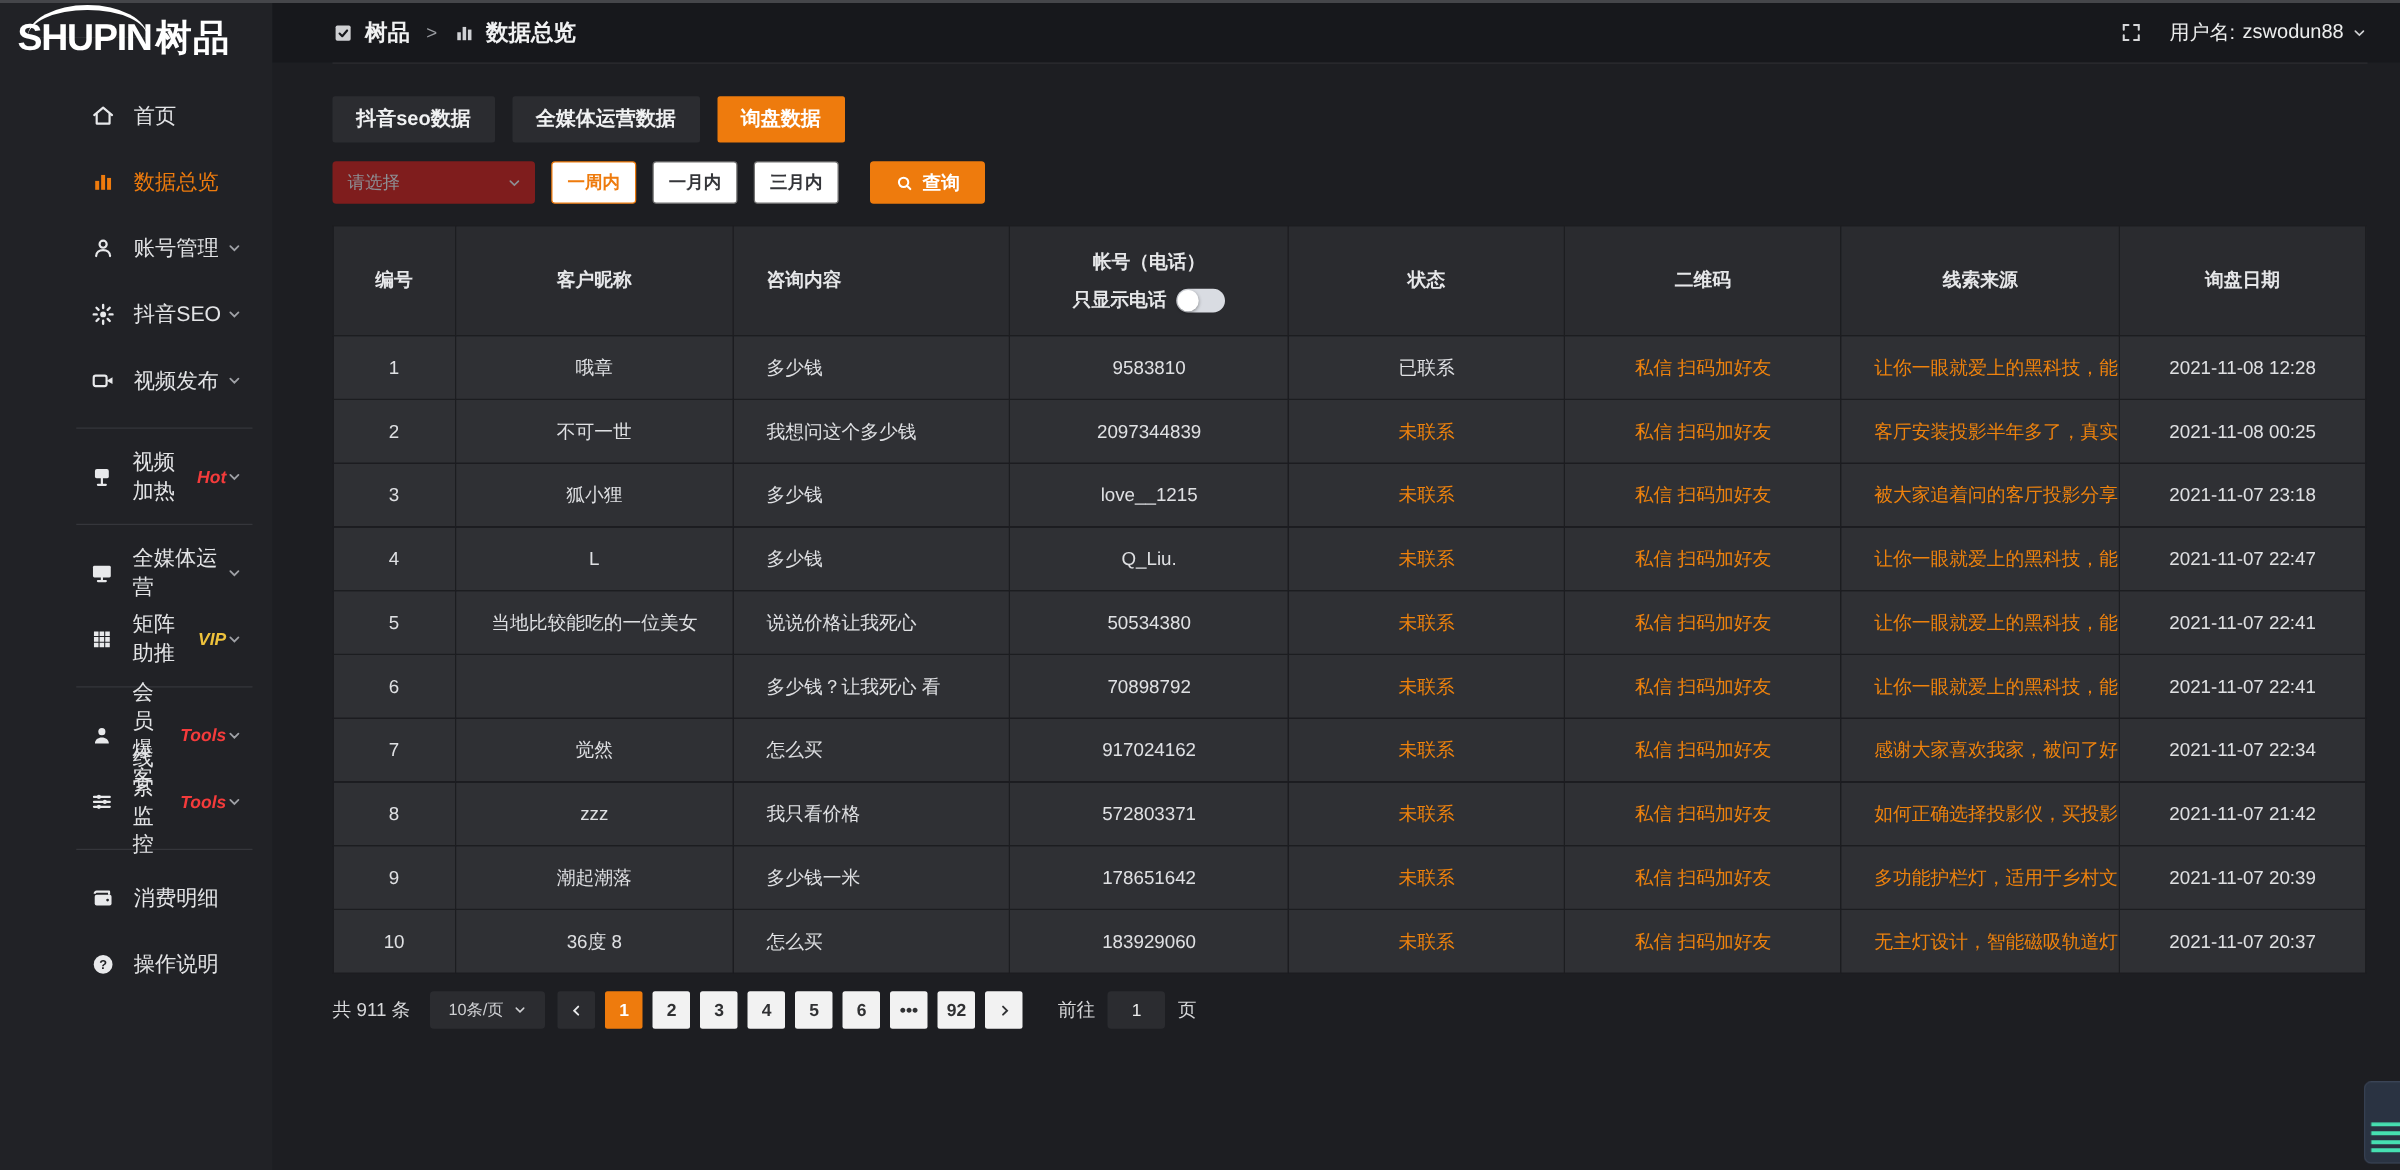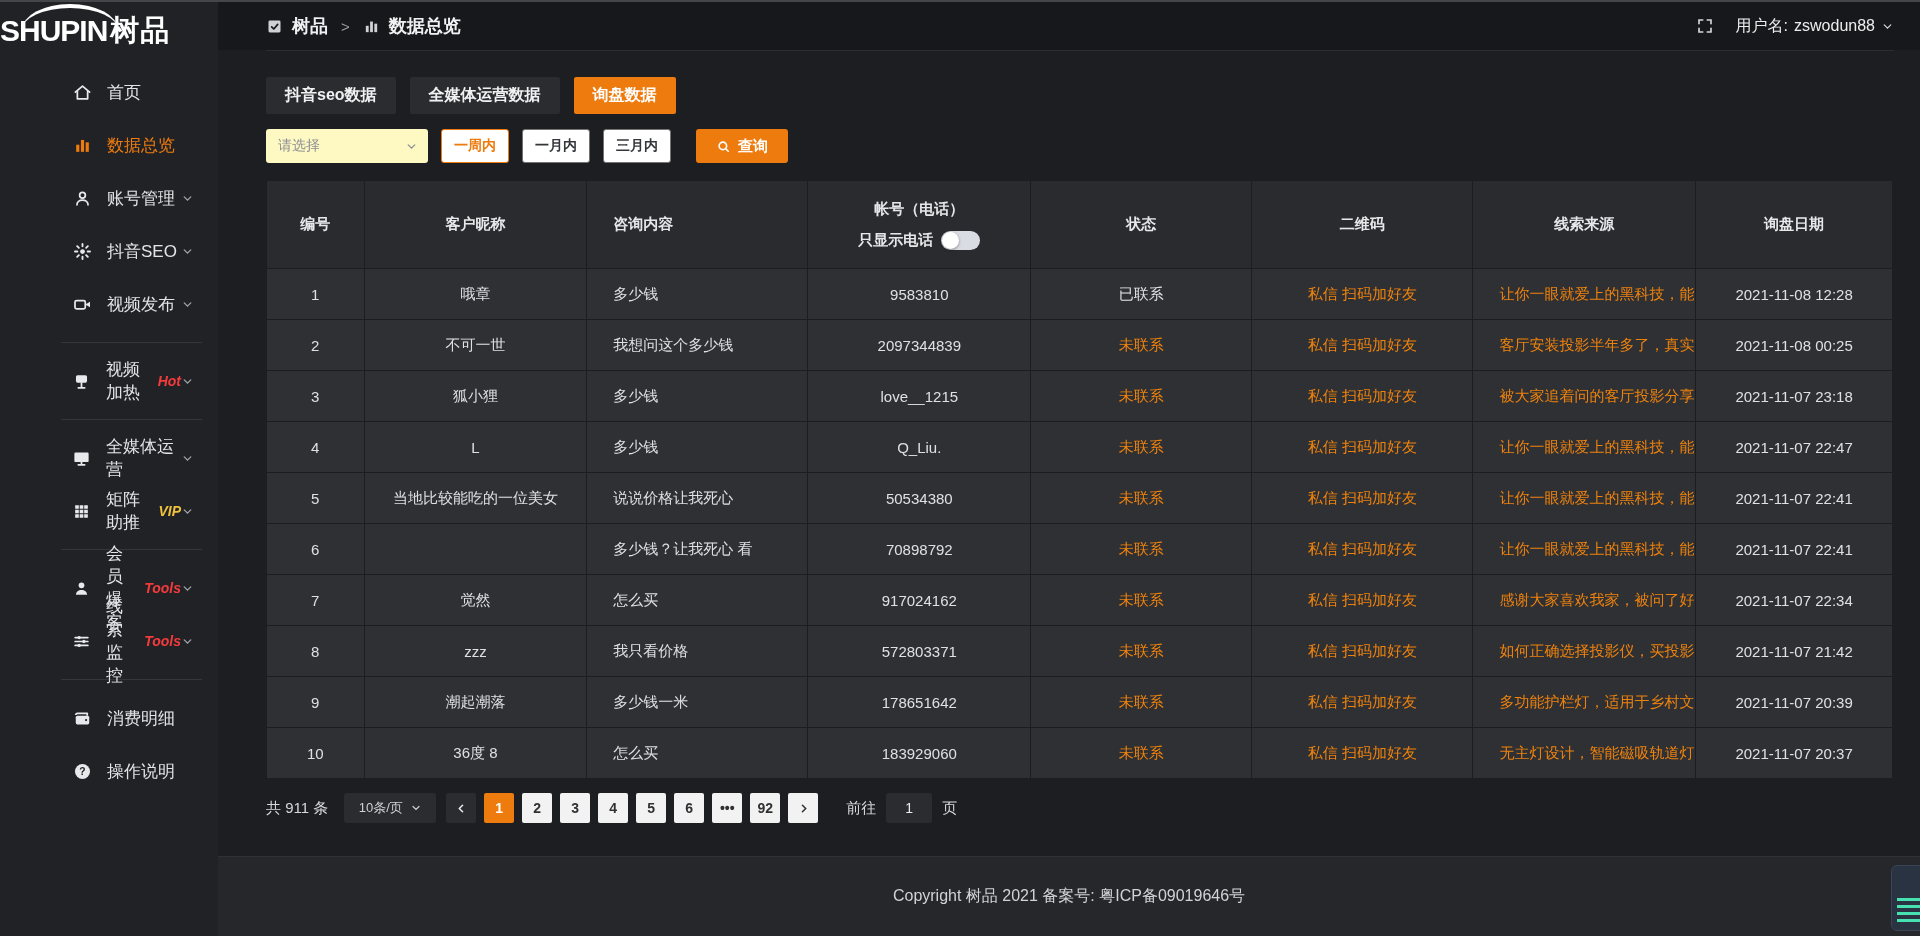--- a/index.html
+++ b/index.html
@@ -6,21 +6,21 @@
   html,body { width:1920px; height:936px; overflow:hidden; }
   body {
     font-family: "Liberation Sans", "DejaVu Sans", sans-serif;
     background:#1d1e22; color:#e2e3e5;
   }
   .top-strip { position:fixed; top:0; left:0; right:0; height:2px; background:#45464a; z-index:50; }
   .app { display:flex; width:1920px; height:936px; }
 
   
   .sidebar { width:218px; min-width:218px; background:#212226; height:936px; padding-top:2px; }
-  .logo { height:50px; display:flex; align-items:center; position:relative; }
+  .logo { height:50px; display:flex; align-items:center; padding-left:14px; position:relative; }
   .logo-arc { position:absolute; top:2px; left:22px; width:96px; height:26px;
     border-top:4px solid #fff; border-radius:50%/100% 100% 0 0; }
   .logo-en { font-size:30px; font-weight:bold; color:#fff; letter-spacing:-1px; margin-top:8px; }
   .logo-cn { font-size:29px; font-weight:bold; color:#fff; margin-top:8px; margin-left:3px; letter-spacing:1px; }
   .nav { margin-top:18px;padding-left:45px; }
   .side-item { height:44px; margin:9px 0; display:flex; align-items:center; padding:0 24px 0 27px; cursor:pointer; color:#e3e4e6; }
   .side-item .s-icon { width:20px; height:20px; display:inline-flex; align-items:center; justify-content:center; margin-right:15px; color:#e8e9eb; }
   .side-item .s-label { font-size:17px; }
   .side-item.active, .side-item.active .s-icon { color:#ee7b0d; }
   .s-badge { font-size:14px; font-weight:bold; font-style:italic; margin-left:12px; }
@@ -46,21 +46,21 @@
   .content { padding:0 27px 0 48px; flex:1; }
 
   
   .tabs { margin-top:26px; display:flex; gap:14px; }
   .tab-btn { height:37px; padding:0 19px; background:#2b2c30; color:#f0f1f2; border:none; border-radius:2px;
     font-size:16px; font-weight:bold; font-family:inherit; cursor:pointer; }
   .tab-btn.active { background:#ee7b0d; color:#fff; }
 
   
   .filters { margin-top:15px; display:flex; align-items:center; gap:13px; }
-  .select-box { width:162px; height:34px; background:#fef9c3; border-radius:3px; display:flex; align-items:center;
+  .select-box { width:162px; height:34px; background:#7f1d1d; border-radius:3px; display:flex; align-items:center;
     padding:0 10px 0 12px; color:#8d8f94; font-size:14px; cursor:pointer; }
   .select-box .sel-caret { margin-left:auto; color:#8d8f94; display:inline-flex; }
   .range-btn { height:34px; min-width:64px; padding:0 12px; background:#fff; color:#35363a; border:1px solid #737373;
     border-radius:3px; font-size:14px; font-weight:bold; font-family:inherit; cursor:pointer; }
   .range-btn.active { color:#ee7b0d; border-color:#ee7b0d; }
   .search-btn { height:34px; padding:0 20px; margin-left:12px; background:#ee7b0d; color:#fff; border:none; border-radius:3px;
     font-size:15px; font-weight:bold; font-family:inherit; cursor:pointer; display:inline-flex; align-items:center; gap:7px; }
   .search-btn .ic { display:inline-flex; }
 
   
@@ -534,22 +534,19 @@
               <path d="m10 6 6 6-6 6"></path>
             </svg>
         </button>
         <span class="pg-goto-label">前往</span>
         <div class="pg-goto">1</div>
         <span class="pg-goto-suffix">页</span>
       </div>
 
     </div>
 
-    <footer class="footer">
-      <span class="footer-text">Copyright 树品 2021 备案号: 粤ICP备09019646号</span>
-    </footer>
 
   </div>
 </div>
 
 <div class="corner-widget">
   <div class="stripes"></div>
 </div>
 
 </body></html>

